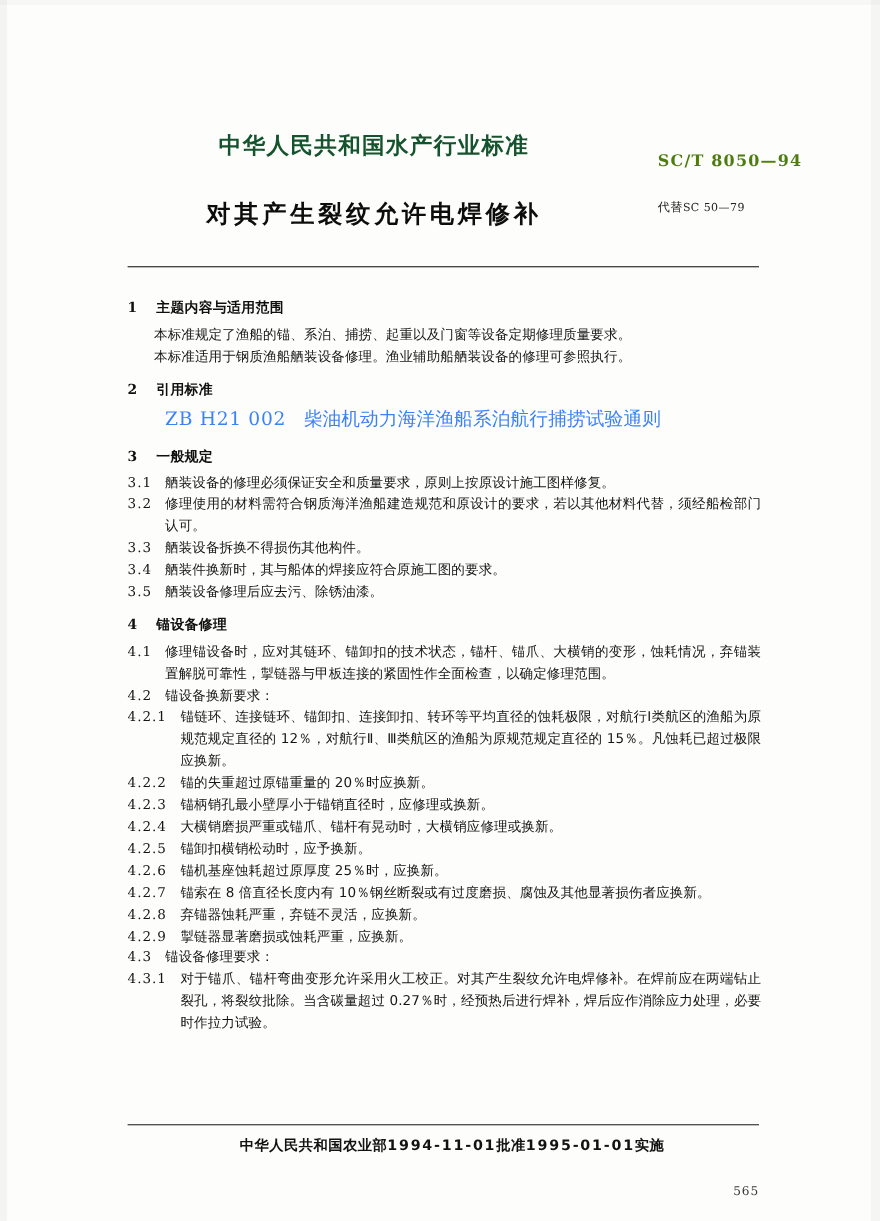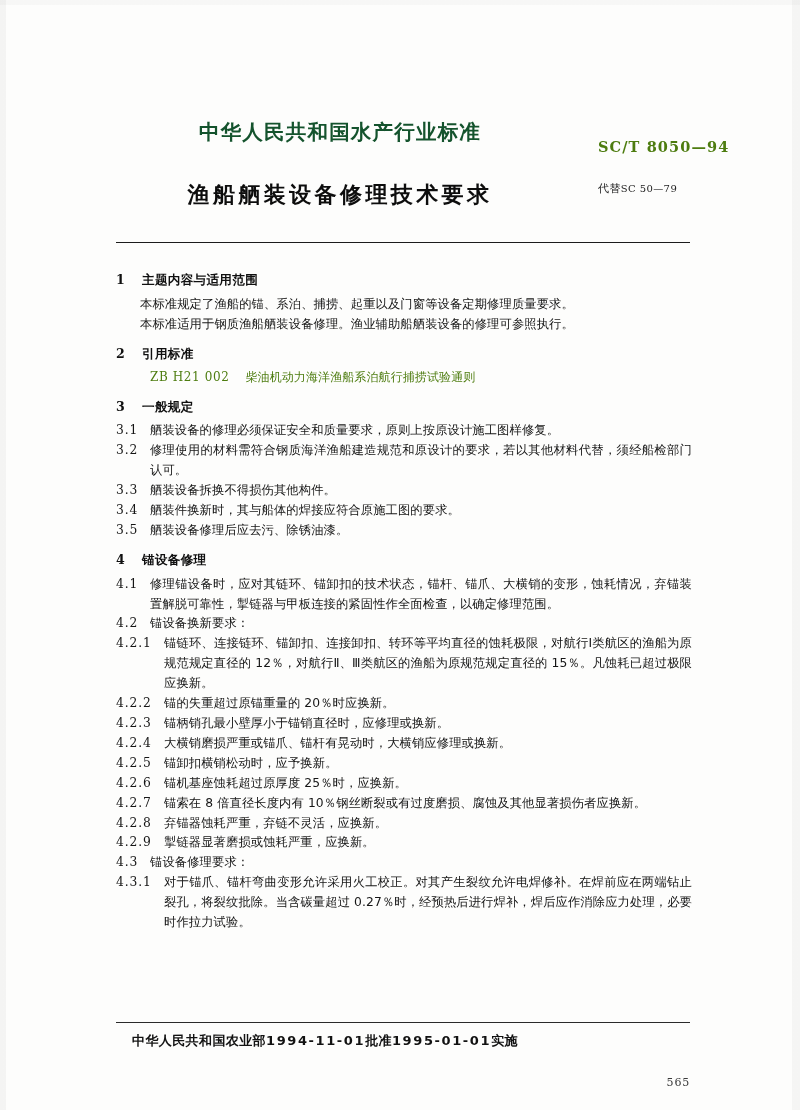--- a/index.html
+++ b/index.html
@@ -164,23 +164,23 @@
     line-height: 1.62;
     color: #151515;
     text-align: justify;
     margin: 0;
     letter-spacing: .1px;
   }
   .para-indent {
     text-indent: 24px;
   }
   .ref-line {
-    font-size: 12px;
+    font-size: 17px;
     line-height: 1.62;
-    color: #4d7c0f;
+    color: #3b82f6;
     margin: 0;
     padding-left: 34px;
     letter-spacing: .1px;
   }
   .ref-line .code {
     font-family: "DejaVu Serif", "Liberation Serif", serif;
     letter-spacing: .6px;
   }
   .ref-line .gapspan { display: inline-block; width: 16px; }
 
@@ -207,21 +207,21 @@
   }
   .clause .ctext.nj { text-align: left; }
 
   
   #footer {
     position: absolute;
     left: 132px;
     right: 110px;
     top: 1032px;
     display: flex;
-    justify-content: flex-start;
+    justify-content: center;
     align-items: baseline;
   }
   .foot-text {
     font-size: 13px;
     font-weight: 700;
     color: #121212;
     letter-spacing: .4px;
     white-space: nowrap;
   }
   .foot-text .dt {
@@ -241,21 +241,21 @@
 </style>
 </head>
 <body>
 
 <div id="page">
 
 
   <div id="header" class="layer">
     <div id="hdr-left">
       <div class="hdr-line1">中华人民共和国水产行业标准</div>
-      <div class="hdr-line2">渔船舾装设备修理技术要求</div>
+      <div class="hdr-line2">对其产生裂纹允许电焊修补</div>
     </div>
     <div id="hdr-right">
       <div class="std-no">SC/T 8050—94</div>
       <div class="std-replace">
         <span>代替</span><span class="sm">SC 50—79</span>
       </div>
     </div>
   </div>
 
   <div id="rule-top" class="layer"></div>

